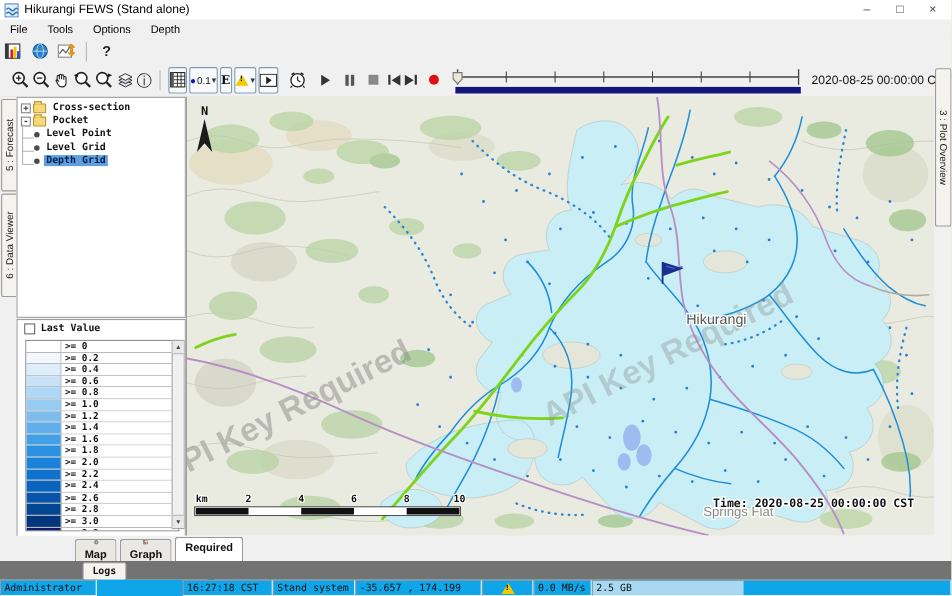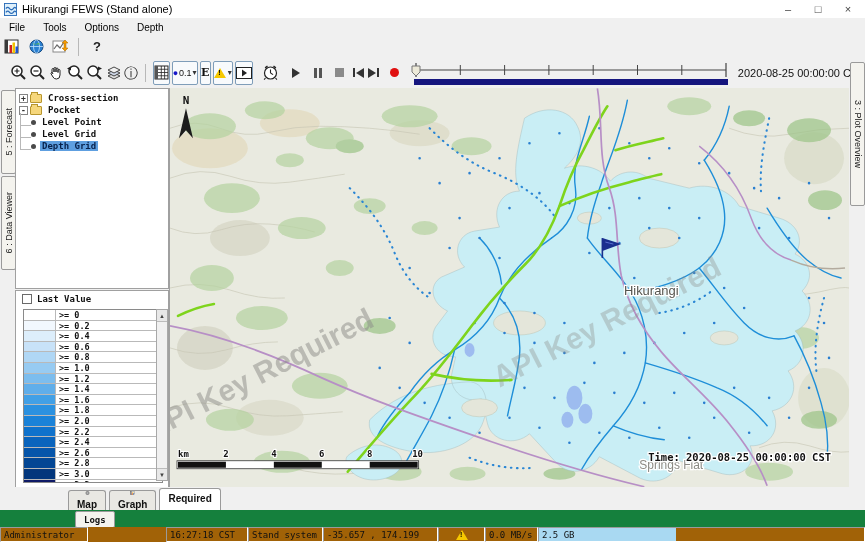--- a/index.html
+++ b/index.html
@@ -67,24 +67,24 @@
   #legend-scroll{position:absolute;right:0px;top:18px;width:12px;height:172px;background:#f0f0f0;border:1px solid #a8a8a8;box-sizing:border-box;}
   .scroll-arrow{height:11px;display:flex;align-items:center;justify-content:center;font-size:6px;color:#444;border-bottom:1px solid #bbb;background:#e8e8e8;}
   .scroll-arrow.down{position:absolute;bottom:0;width:100%;border-top:1px solid #bbb;border-bottom:none;}
   
   #map-container{position:absolute;left:169px;top:0;width:679px;height:399px;border-left:1px solid #a0a0a0;overflow:hidden;background:#e9eae0;}
   
   #tabbar{left:0;top:487px;width:865px;height:23px;background:#f0f0f0;display:flex;align-items:flex-end;padding-left:68px;box-sizing:border-box;}
   .btab{display:flex;align-items:center;gap:4px;height:19px;padding:0 8px;border:1px solid #9a9a9a;border-bottom:none;background:#e9e8e3;font-size:10px;font-family:Liberation Sans, sans-serif;font-weight:bold;border-radius:3px 3px 0 0;margin-right:3px;flex-direction:column;}
   .btab.active{background:#ffffff;height:21px;}
   .btab .tabctl{font-size:10px;color:#222;margin-left:3px;}
-  #logsrow{left:0;top:510px;width:865px;height:17px;background:#15803d;}
+  #logsrow{left:0;top:510px;width:865px;height:17px;background:#737373;}
   #logs-btn{position:absolute;left:75px;top:1px;height:15px;padding:0 8px;border:1px solid #9a9a9a;background:#f4f3ee;border-radius:2px;font-size:9px;font-family:"DejaVu Sans Mono",monospace;font-weight:bold;display:flex;align-items:center;}
   
-  #statusbar{left:0;top:527px;width:865px;height:15px;display:flex;background:#a16207;font-family:"DejaVu Sans Mono",monospace;font-size:9px;}
+  #statusbar{left:0;top:527px;width:865px;height:15px;display:flex;background:#0ea5e9;font-family:"DejaVu Sans Mono",monospace;font-size:9px;}
   .scell{height:15px;box-sizing:border-box;border:1px solid;border-color:#9a9a9a #ffffff #ffffff #9a9a9a;display:flex;align-items:center;padding:0 3px;white-space:nowrap;overflow:hidden;position:relative;}
   #cell-mem .memfill{position:absolute;left:0;top:0;bottom:0;width:42%;background:#a9d9f2;}
   #cell-mem span{position:relative;}
   .warn-tri{width:0;height:0;border-left:6px solid transparent;border-right:6px solid transparent;border-bottom:10px solid #f6c800;position:relative;}
   .warn-tri:after{content:"!";position:absolute;left:-1.5px;top:1px;font-size:7px;font-weight:bold;color:#000;font-family:"Liberation Sans",sans-serif;}
 </style>
 </head>
 <body>
 
 <div id="titlebar" class="abs">

